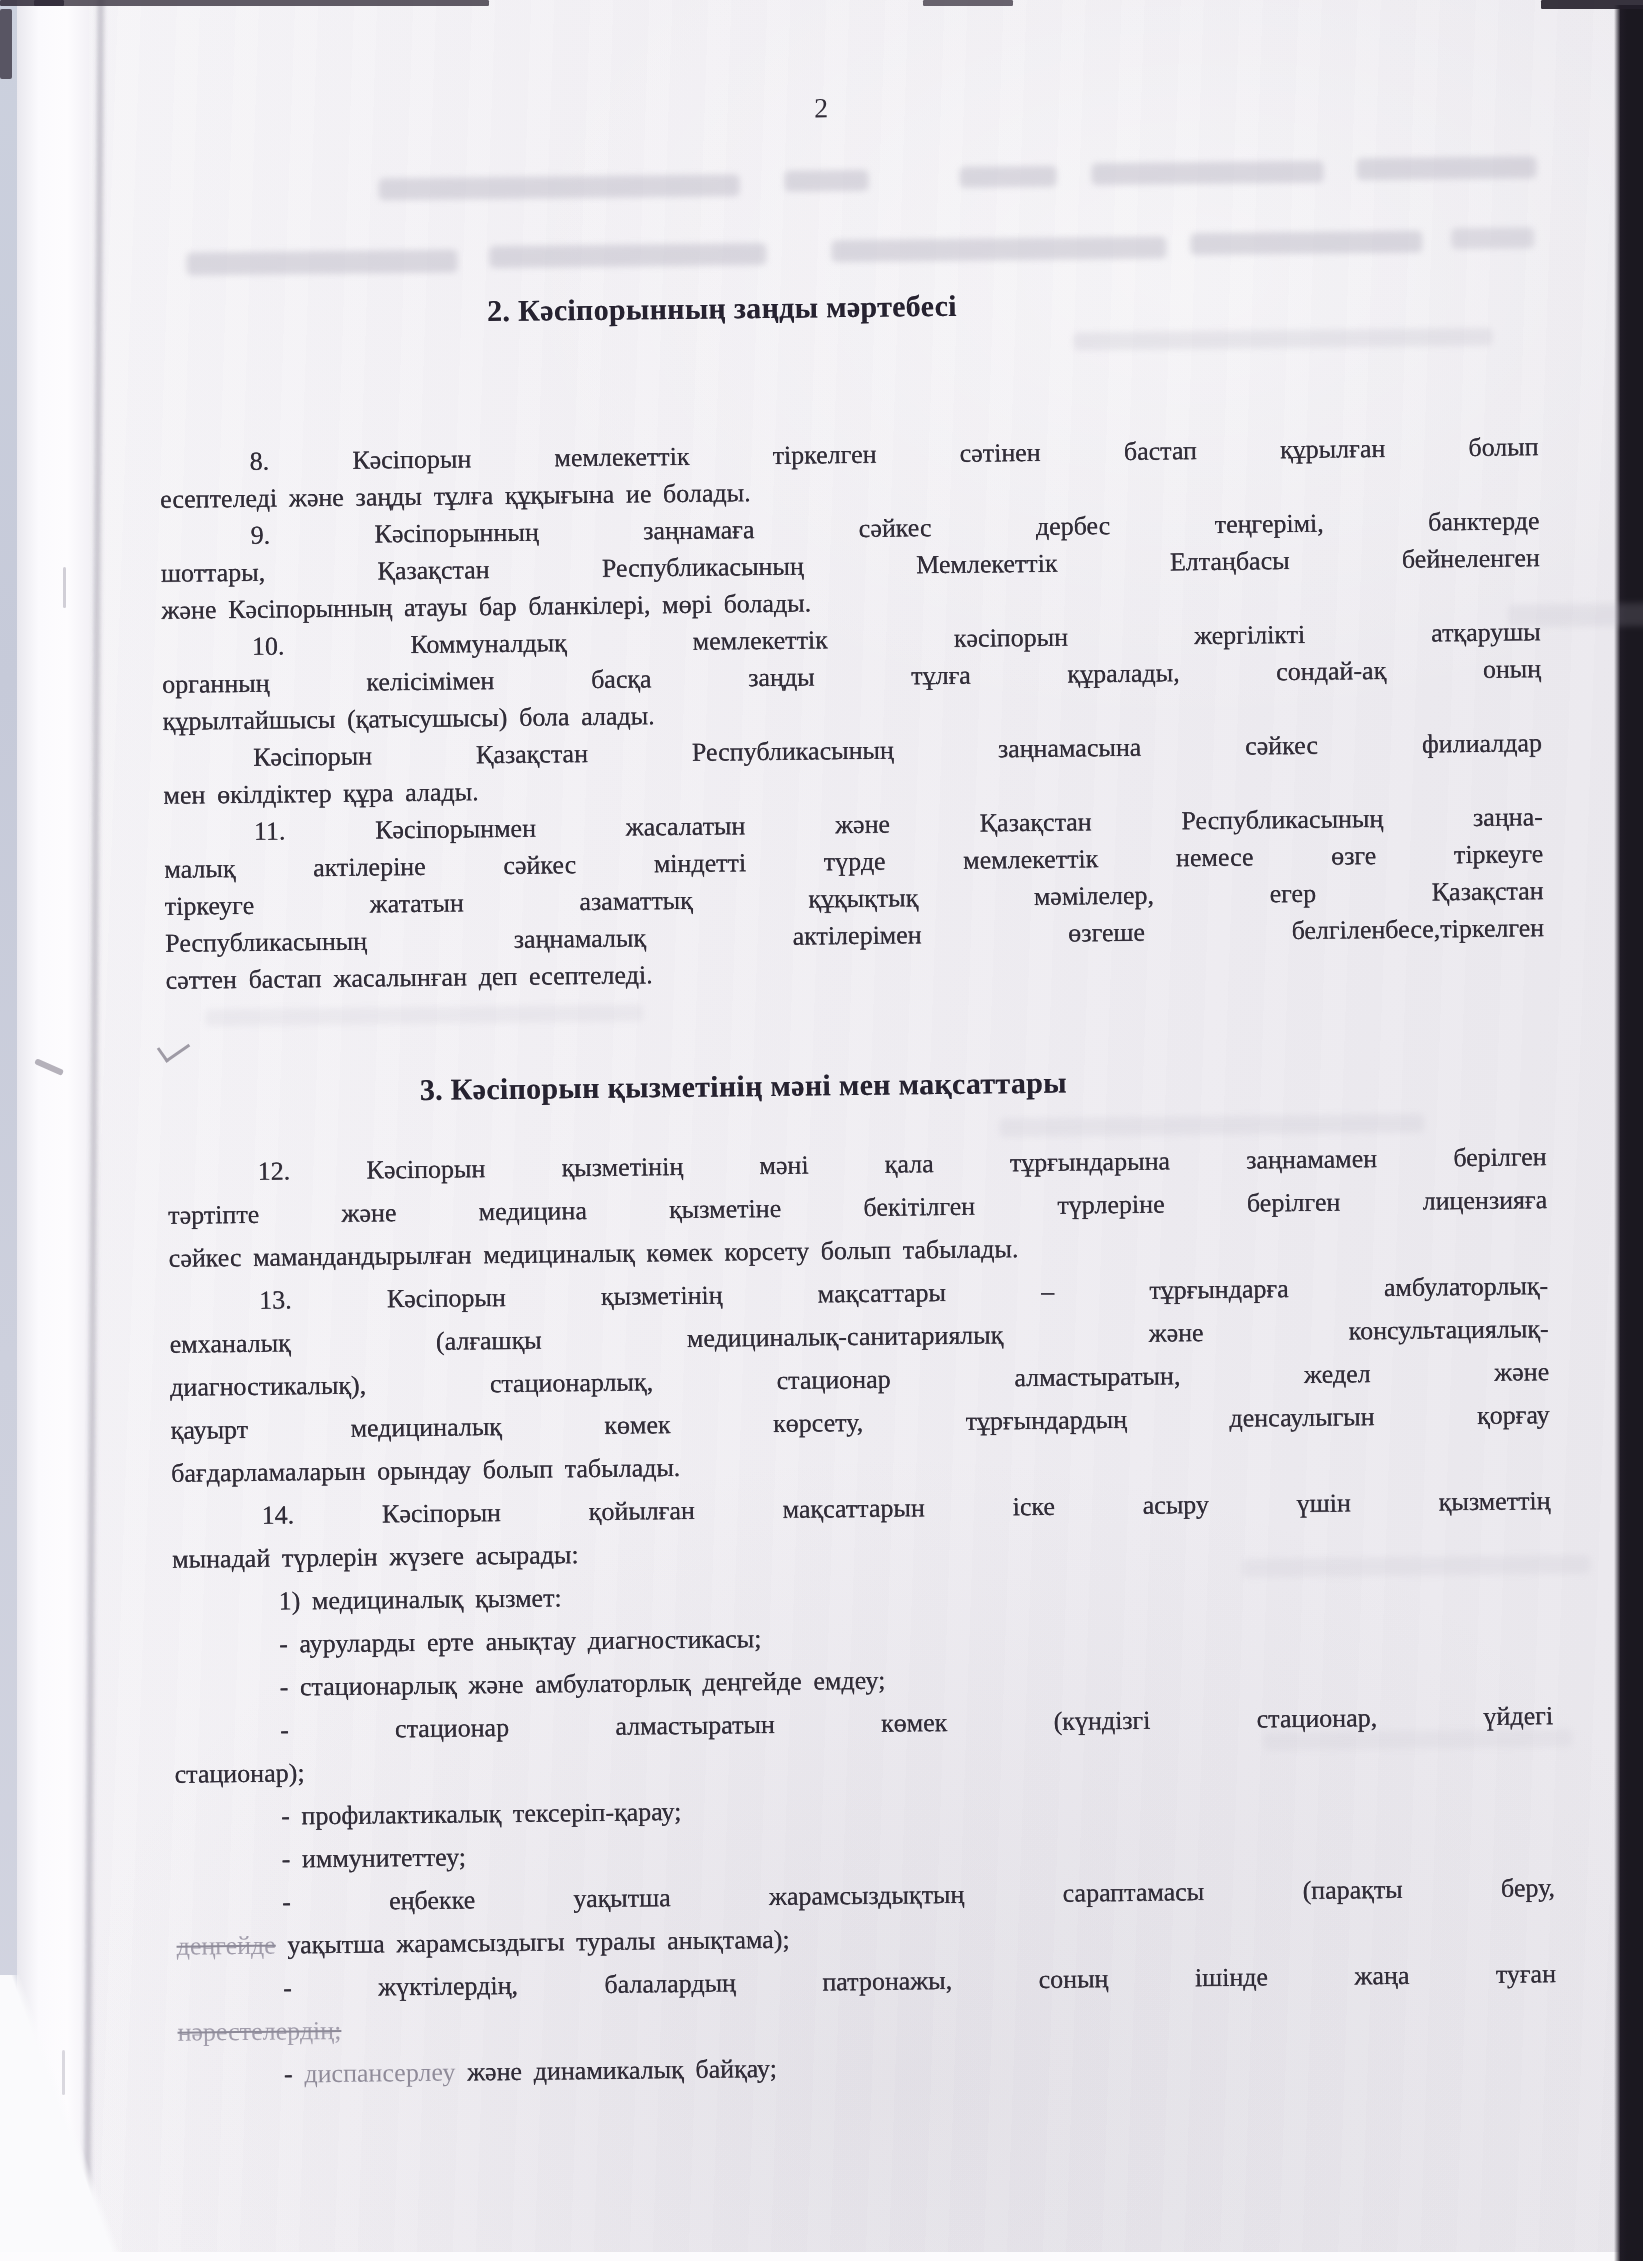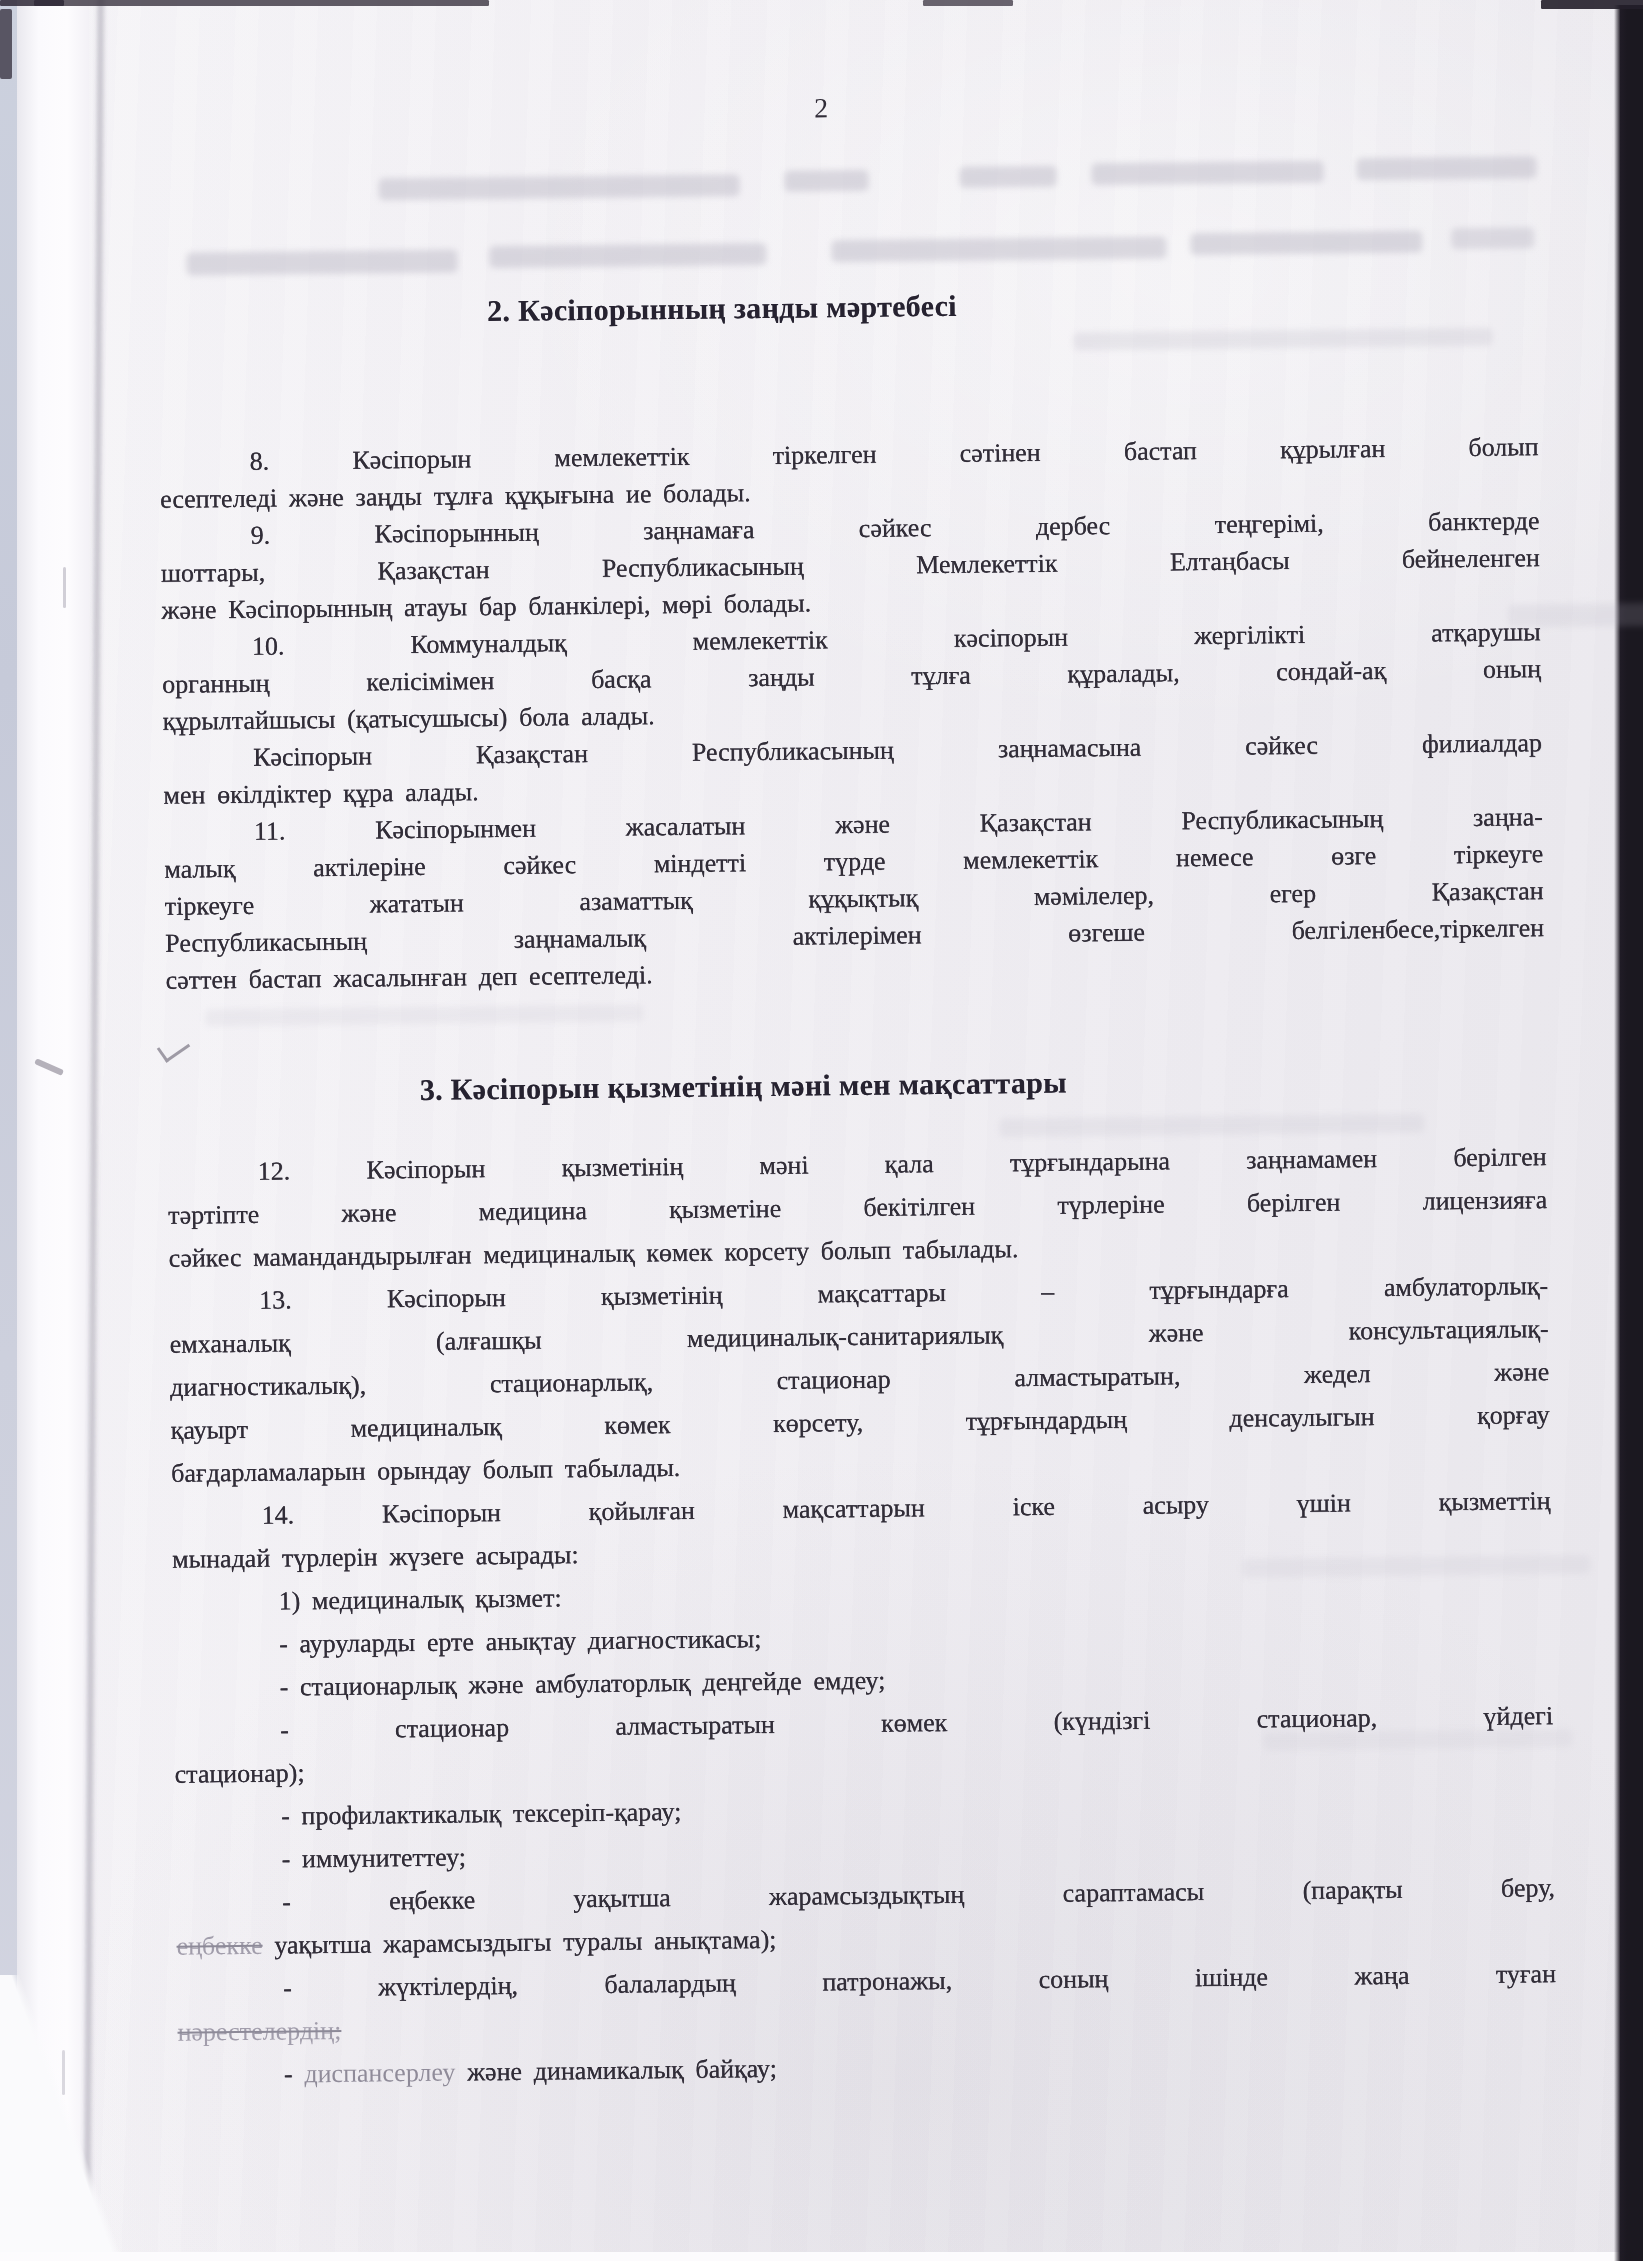--- a/index.html
+++ b/index.html
@@ -132,21 +132,21 @@
         <div class="line indent j">14. Кәсіпорын қойылған мақсаттарын іске асыру үшін қызметтің</div>
         <div class="line">мынадай түрлерін жүзеге асырады:</div>
         <div class="line hang">1) медициналық қызмет:</div>
         <div class="line hang">- ауруларды ерте анықтау диагностикасы;</div>
         <div class="line hang">- стационарлық және амбулаторлық деңгейде емдеу;</div>
         <div class="line j hang">- стационар алмастыратын көмек (күндізгі стационар, үйдегі</div>
         <div class="line">стационар);</div>
         <div class="line hang">- профилактикалық тексеріп-қарау;</div>
         <div class="line hang">- иммунитеттеу;</div>
         <div class="line j hang">- еңбекке уақытша жарамсыздықтың сараптамасы (парақты беру,</div>
-        <div class="line"><span class="gw-strike">еңбекке</span><span> уақытша жарамсыздыгы туралы анықтама);</span></div>
+        <div class="line"><span class="gw-strike">деңгейде</span><span> уақытша жарамсыздыгы туралы анықтама);</span></div>
         <div class="line j hang">- жүктілердің, балалардың патронажы, соның ішінде жаңа туған</div>
         <div class="line"><span class="gw-strike">нәрестелердің;</span></div>
         <div class="line hang"><span>- </span><span class="gw-fade">диспансерлеу</span><span> және динамикалық байқау;</span></div>
       </div>
 
   </div>
 </div>
 
 
 </body></html>

